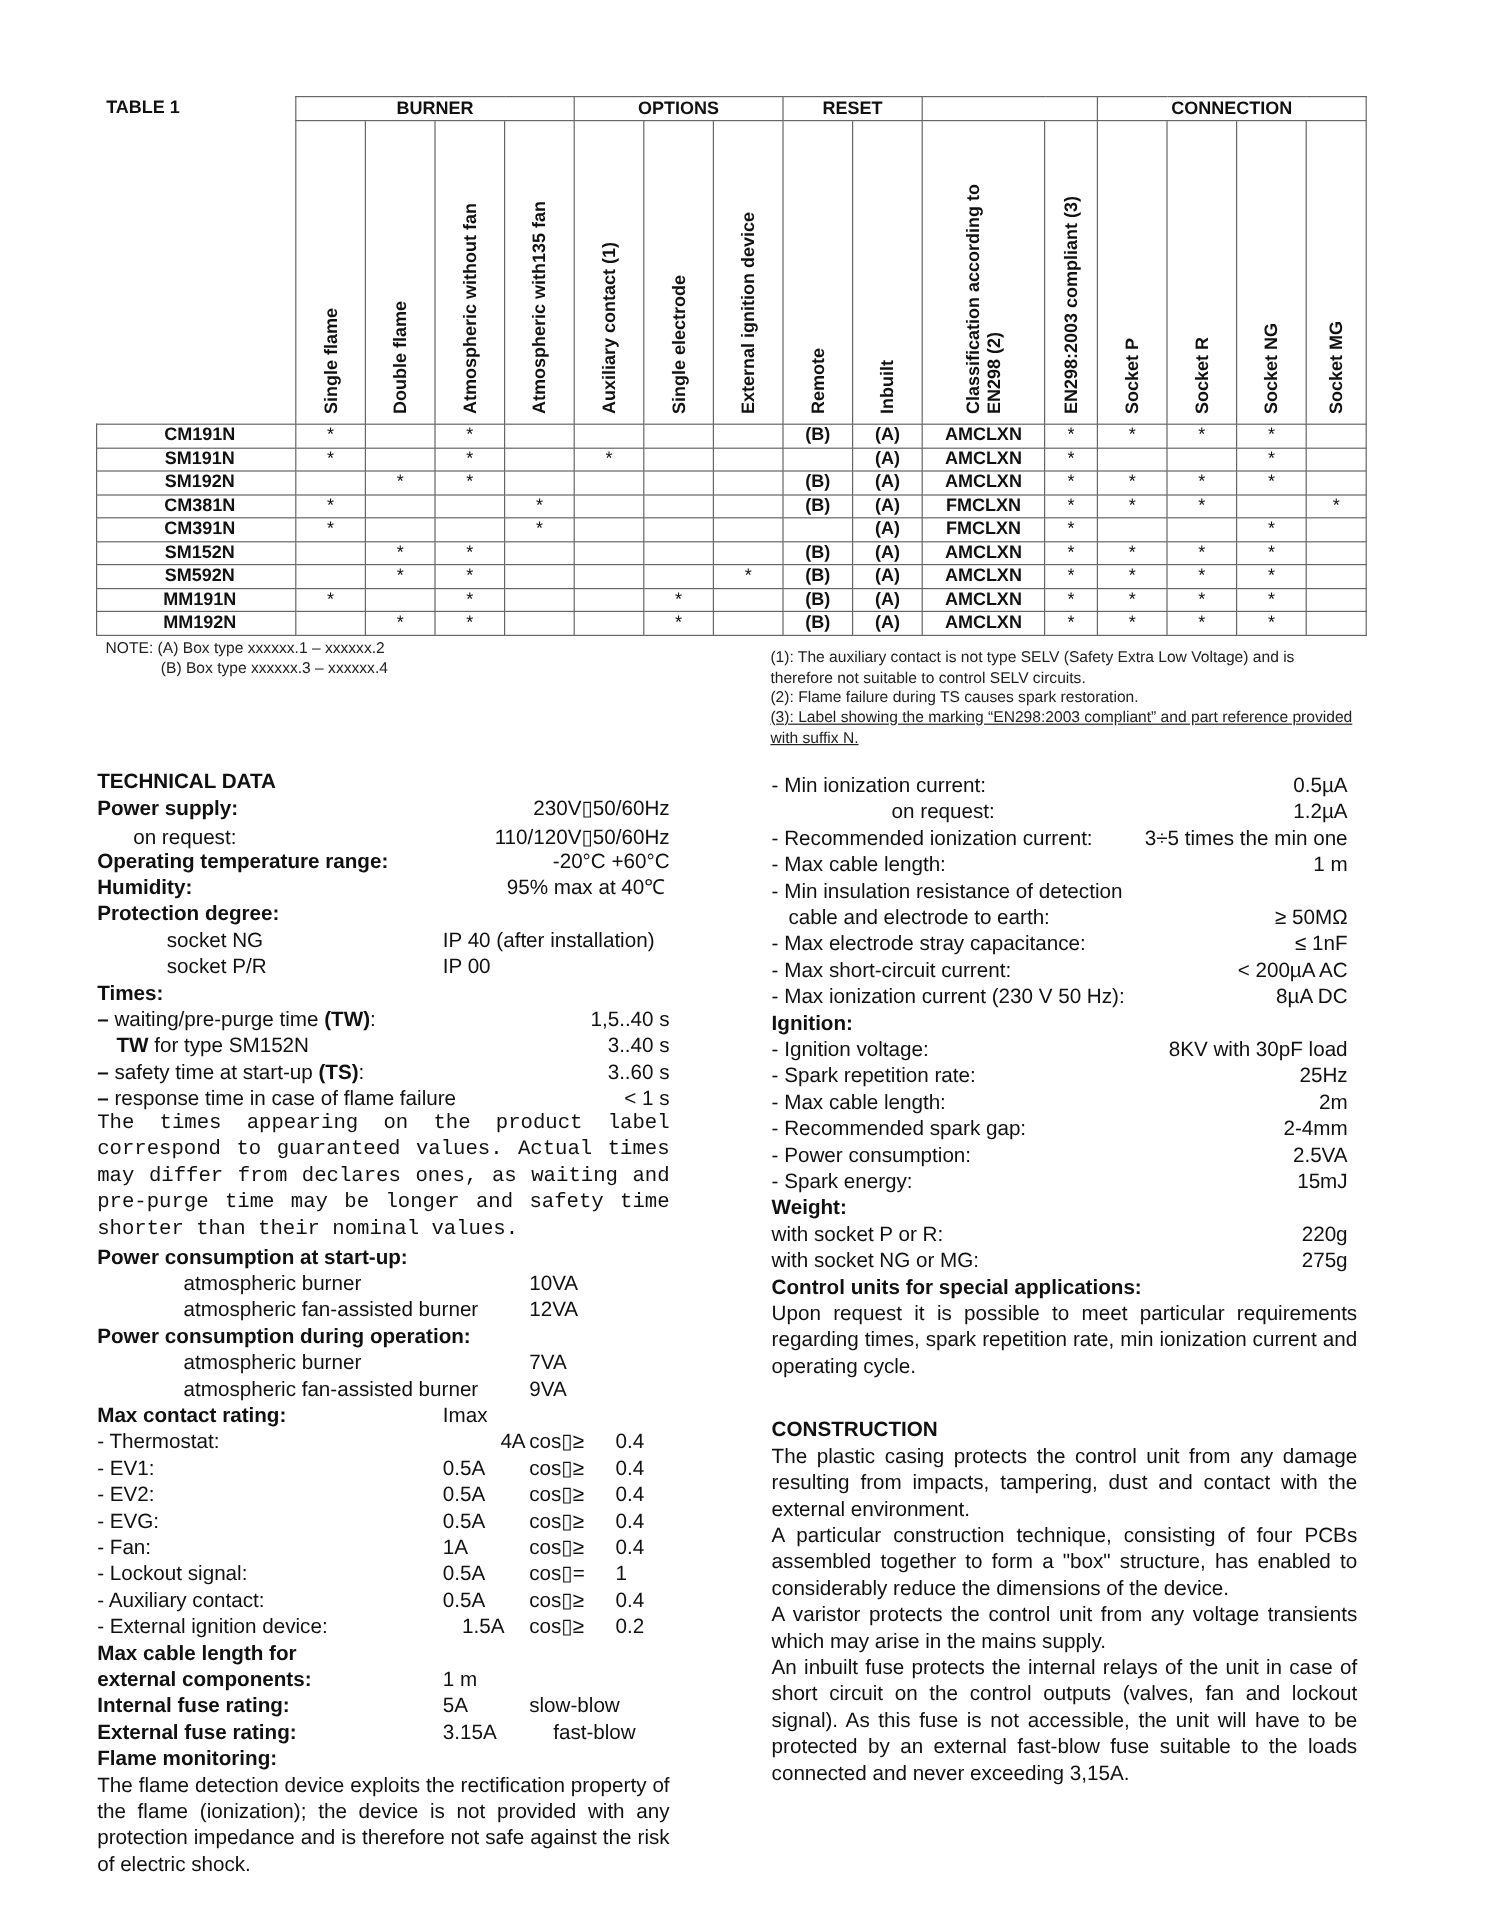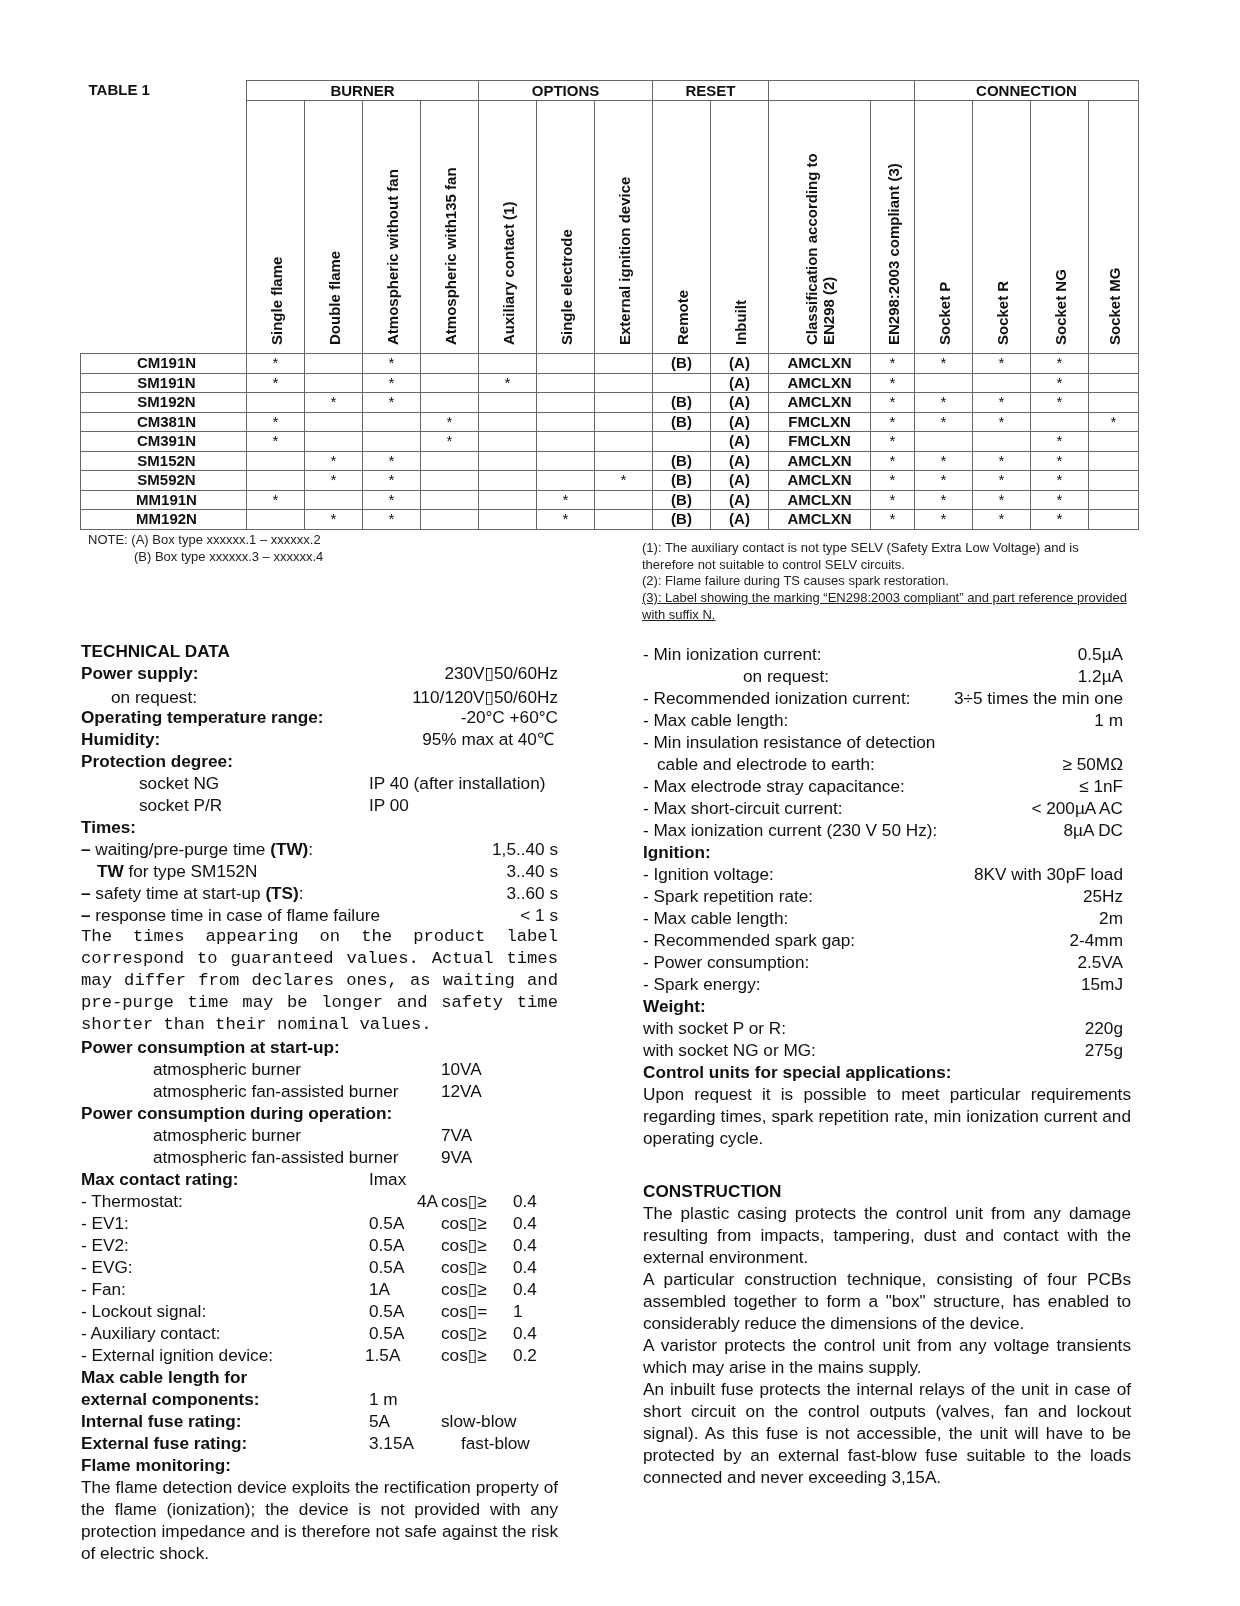--- a/index.html
+++ b/index.html
@@ -352,21 +352,21 @@
     <span class="m" style="left:288px;">Imax</span>
   </div>
   <div id="contact-rows">
       <div class="row"><span>- Thermostat:</span><span class="m" style="left:288px;margin-left:48px;">4A</span><span class="m" style="left:360px;">cos▯≥</span><span class="m" style="left:432px;">0.4</span></div>
       <div class="row"><span>- EV1:</span><span class="m" style="left:288px;">0.5A</span><span class="m" style="left:360px;">cos▯≥</span><span class="m" style="left:432px;">0.4</span></div>
       <div class="row"><span>- EV2:</span><span class="m" style="left:288px;">0.5A</span><span class="m" style="left:360px;">cos▯≥</span><span class="m" style="left:432px;">0.4</span></div>
       <div class="row"><span>- EVG:</span><span class="m" style="left:288px;">0.5A</span><span class="m" style="left:360px;">cos▯≥</span><span class="m" style="left:432px;">0.4</span></div>
       <div class="row"><span>- Fan:</span><span class="m" style="left:288px;">1A</span><span class="m" style="left:360px;">cos▯≥</span><span class="m" style="left:432px;">0.4</span></div>
       <div class="row"><span>- Lockout signal:</span><span class="m" style="left:288px;">0.5A</span><span class="m" style="left:360px;">cos▯=</span><span class="m" style="left:432px;">1</span></div>
       <div class="row"><span>- Auxiliary contact:</span><span class="m" style="left:288px;">0.5A</span><span class="m" style="left:360px;">cos▯≥</span><span class="m" style="left:432px;">0.4</span></div>
-      <div class="row"><span>- External ignition device:</span><span class="m" style="left:284px;">1.5A</span><span class="m" style="left:360px;">cos▯≥</span><span class="m" style="left:432px;">0.2</span></div>
+      <div class="row"><span>- External ignition device:</span><span class="m" style="left:304px;">1.5A</span><span class="m" style="left:360px;">cos▯≥</span><span class="m" style="left:432px;">0.2</span></div>
     </div>
   <div class="row b">Max cable length for</div>
   <div class="row">
     <span class="b">external components:</span>
     <span class="m" style="left:288px;">1 m</span>
   </div>
   <div class="row">
     <span class="b">Internal fuse rating:</span>
     <span class="m" style="left:288px;">5A</span>
     <span class="m" style="left:360px;">slow-blow</span>

